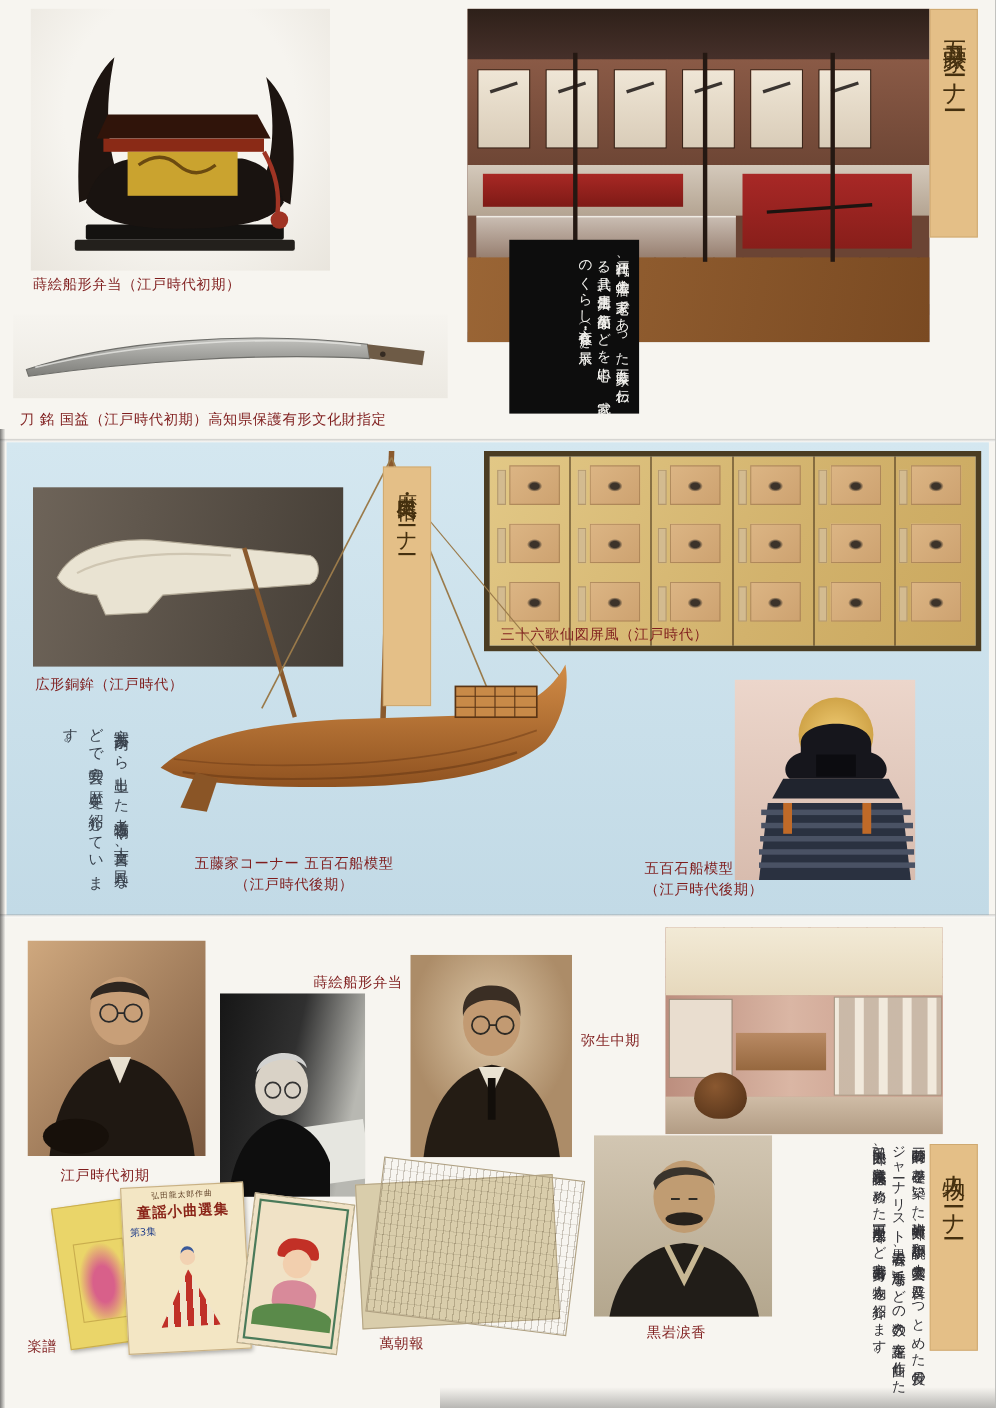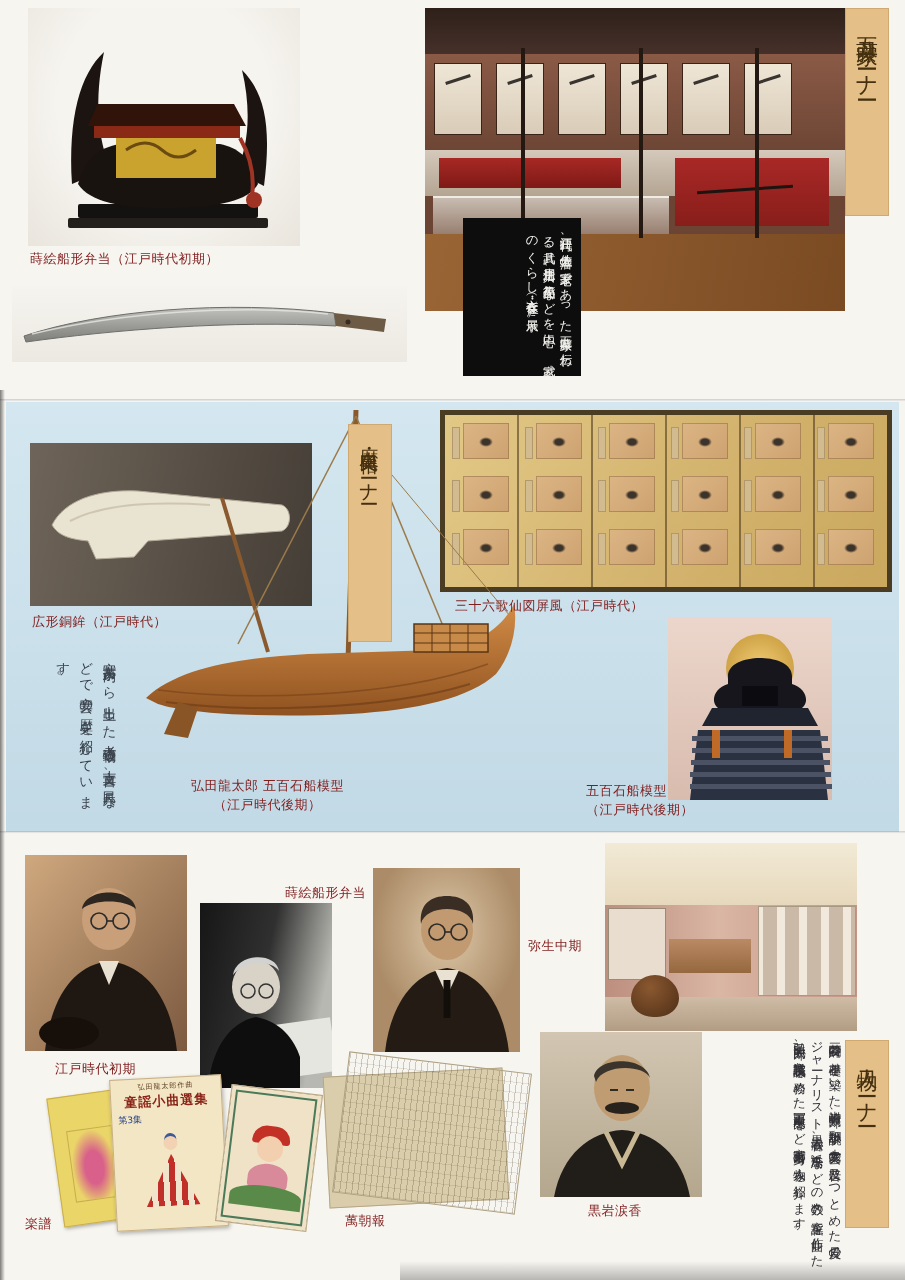--- a/index.html
+++ b/index.html
@@ -112,20 +112,21 @@
             <stop offset=".55" stop-color="#9a9a96"></stop>
             <stop offset="1" stop-color="#7e7e7a"></stop>
         </linearGradient>
       </defs>
       <path d="M12,50 C90,24 215,14 322,27 L324,40 C220,34 100,44 14,56 Z" fill="url(#bladeGrad)" stroke="#6e6e6a" stroke-width="1"></path>
       <path d="M322,27 L374,33 L372,46 L324,40 Z" fill="#6e5b46"></path>
       <circle cx="336" cy="36" r="2.5" fill="#352b22"></circle>
       <path d="M20,48 C110,26 230,18 316,28" stroke="#e6e6e2" stroke-width="1.5" fill="none" opacity=".8"></path>
     </svg>
   </figure>
+  <div class="caption" style="left:18px;top:372px">刀 銘 国益（江戸時代初期）高知県保護有形文化財指定</div>
 
   <figure class="ph-room1">
     <div class="g-ceil"></div>
     <div class="g-wall" id="goto-wall">
         <div class="wall-panel" style="left: 10px;"></div>
         <div class="wall-panel" style="left: 72px;"></div>
         <div class="wall-panel" style="left: 134px;"></div>
         <div class="wall-panel" style="left: 196px;"></div>
         <div class="wall-panel" style="left: 258px;"></div>
         <div class="wall-panel" style="left: 320px;"></div>
@@ -169,21 +170,21 @@
       <line x1="238" y1="30" x2="392" y2="214" stroke="#9a7a4a" stroke-width="1"></line>
       <path d="M28,296 C60,266 120,256 190,252 L318,248 C358,244 384,226 396,202 C400,224 394,252 378,272 C352,296 300,308 232,312 C150,316 70,312 40,302 Z" fill="url(#hullGrad)"></path>
       <path d="M48,300 C120,310 260,310 352,282" stroke="#6b3a16" stroke-width="2" fill="none" opacity=".6"></path>
       <path d="M40,288 C120,298 270,298 370,262" stroke="#6b3a16" stroke-width="1.5" fill="none" opacity=".5"></path>
       <rect x="296" y="222" width="74" height="28" fill="#c88a48" stroke="#5a3414" stroke-width="1.5"></rect>
       <path d="M314,222 V250 M332,222 V250 M350,222 V250 M296,231 H370 M296,241 H370" stroke="#5a3414" stroke-width="1"></path>
       <path d="M60,300 L46,332 L70,336 L80,306 Z" fill="#8a5526"></path>
     </svg>
   </figure>
   <div class="caption two" style="left:125px;top:777px;width:285px">
-    <span>弘田龍太郎 五百石船模型</span><br>
+    <span>五藤家コーナー 五百石船模型</span><br>
     <span>（江戸時代後期）</span>
   </div>
 
   <figure class="ph-screen">
     <div class="scr-div"></div>
     <div id="screen-cells" style="position:absolute;left:0;top:0;width:100%;height:100%">
         <div class="scr-sq" style="left: 18px; top: 8px;"></div>
         <div class="scr-strip" style="left: 7px; top: 12px;"></div>
         <div class="scr-sq" style="left: 91px; top: 8px;"></div>
         <div class="scr-strip" style="left: 80px; top: 12px;"></div>
@@ -214,21 +215,21 @@
         <div class="scr-sq" style="left: 164px; top: 114px;"></div>
         <div class="scr-strip" style="left: 153px; top: 118px;"></div>
         <div class="scr-sq" style="left: 237px; top: 114px;"></div>
         <div class="scr-strip" style="left: 226px; top: 118px;"></div>
         <div class="scr-sq" style="left: 310px; top: 114px;"></div>
         <div class="scr-strip" style="left: 299px; top: 118px;"></div>
         <div class="scr-sq" style="left: 383px; top: 114px;"></div>
         <div class="scr-strip" style="left: 372px; top: 118px;"></div>
       </div>
   </figure>
-  <div class="caption" style="left:455px;top:597px">三十六歌仙図屏風（江戸時代）</div>
+  <div class="caption" style="left:455px;top:568px">三十六歌仙図屏風（江戸時代）</div>
 
   <figure class="ph-armor">
     <svg width="164" height="182" viewBox="0 0 164 182">
       <defs>
         <radialGradient id="goldGrad">
             <stop offset="0" stop-color="#f0cc74"></stop>
             <stop offset="1" stop-color="#d0a448"></stop>
           </radialGradient>
       </defs>
       <circle cx="92" cy="50" r="34" fill="url(#goldGrad)"></circle>

